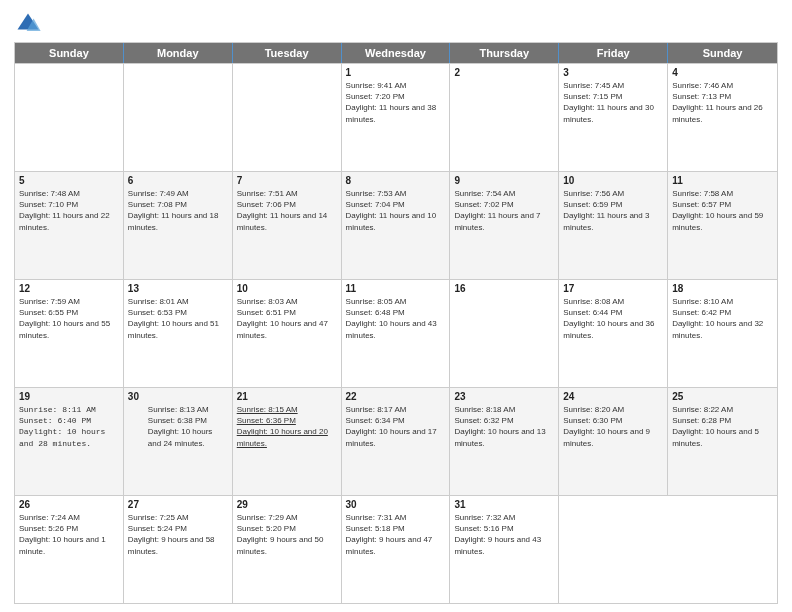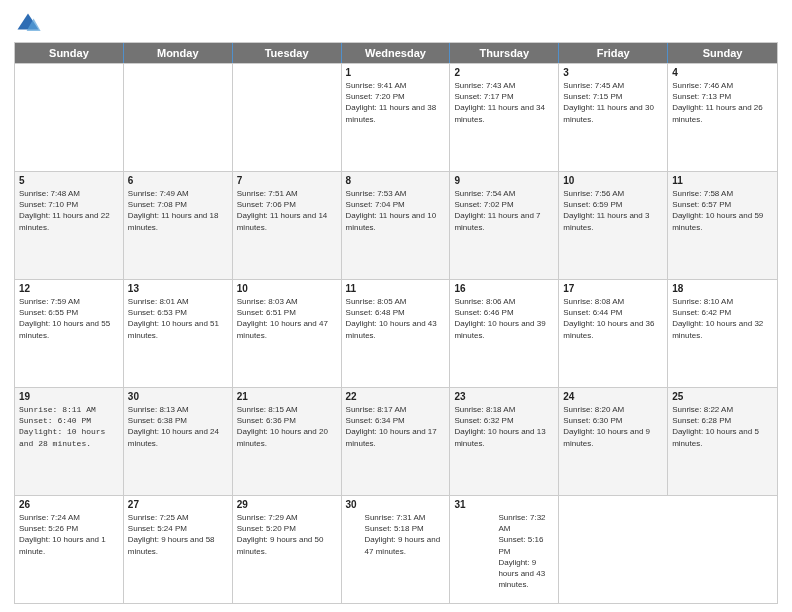--- a/index.html
+++ b/index.html
@@ -154,23 +154,20 @@
           <div class="cal-cell"></div>
           <div class="cal-cell"></div>
           <div class="cal-cell">
             <div class="cell-day">1</div>
             <div class="cell-info" style="white-space: pre-line;">Sunrise: 9:41 AM
 Sunset: 7:20 PM
 Daylight: 11 hours and 38 minutes.</div>
           </div>
           <div class="cal-cell">
             <div class="cell-day">2</div>
-            <div class="cell-info" style="white-space: pre-line;">Sunrise: 7:43 AM
-Sunset: 7:17 PM
-Daylight: 11 hours and 34 minutes.</div>
           </div>
           <div class="cal-cell">
             <div class="cell-day">3</div>
             <div class="cell-info" style="white-space: pre-line;">Sunrise: 7:45 AM
 Sunset: 7:15 PM
 Daylight: 11 hours and 30 minutes.</div>
           </div>
           <div class="cal-cell">
             <div class="cell-day">4</div>
             <div class="cell-info" style="white-space: pre-line;">Sunrise: 7:46 AM
@@ -242,23 +239,20 @@
 Daylight: 10 hours and 47 minutes.</div>
           </div>
           <div class="cal-cell">
             <div class="cell-day">11</div>
             <div class="cell-info" style="white-space: pre-line;">Sunrise: 8:05 AM
 Sunset: 6:48 PM
 Daylight: 10 hours and 43 minutes.</div>
           </div>
           <div class="cal-cell">
             <div class="cell-day">16</div>
-            <div class="cell-info" style="white-space: pre-line;">Sunrise: 8:06 AM
-Sunset: 6:46 PM
-Daylight: 10 hours and 39 minutes.</div>
           </div>
           <div class="cal-cell">
             <div class="cell-day">17</div>
             <div class="cell-info" style="white-space: pre-line;">Sunrise: 8:08 AM
 Sunset: 6:44 PM
 Daylight: 10 hours and 36 minutes.</div>
           </div>
           <div class="cal-cell">
             <div class="cell-day">18</div>
             <div class="cell-info" style="white-space: pre-line;">Sunrise: 8:10 AM
@@ -268,27 +262,27 @@
         </div>
         <div class="cal-row">
           <div class="cal-cell">
             <div class="cell-day">19</div>
             <div class="cell-info" style="white-space: pre-line; font-family: Liberation Mono, monospace;">Sunrise: 8:11 AM
 Sunset: 6:40 PM
 Daylight: 10 hours and 28 minutes.</div>
           </div>
           <div class="cal-cell">
             <div class="cell-day">30</div>
-            <div class="cell-info" style="white-space: pre-line;">Sunrise: 8:13 AM
+            <div class="cell-info" style="white-space: pre-line; margin-left: 20px;">Sunrise: 8:13 AM
 Sunset: 6:38 PM
 Daylight: 10 hours and 24 minutes.</div>
           </div>
           <div class="cal-cell">
             <div class="cell-day">21</div>
-            <div class="cell-info" style="white-space: pre-line;">Sunrise: 8:15 AM
+            <div class="cell-info" style="white-space: pre-line; text-decoration: underline;">Sunrise: 8:15 AM
 Sunset: 6:36 PM
 Daylight: 10 hours and 20 minutes.</div>
           </div>
           <div class="cal-cell">
             <div class="cell-day">22</div>
             <div class="cell-info" style="white-space: pre-line;">Sunrise: 8:17 AM
 Sunset: 6:34 PM
 Daylight: 10 hours and 17 minutes.</div>
           </div>
           <div class="cal-cell">
@@ -324,27 +318,27 @@
 Daylight: 9 hours and 58 minutes.</div>
           </div>
           <div class="cal-cell">
             <div class="cell-day">29</div>
             <div class="cell-info" style="white-space: pre-line;">Sunrise: 7:29 AM
 Sunset: 5:20 PM
 Daylight: 9 hours and 50 minutes.</div>
           </div>
           <div class="cal-cell">
             <div class="cell-day">30</div>
-            <div class="cell-info" style="white-space: pre-line; margin-left: 19px;">Sunrise: 7:31 AM
+            <div class="cell-info" style="white-space: pre-line;">Sunrise: 7:31 AM
 Sunset: 5:18 PM
 Daylight: 9 hours and 47 minutes.</div>
           </div>
           <div class="cal-cell">
             <div class="cell-day">31</div>
-            <div class="cell-info" style="white-space: pre-line; margin-left: 44px;">Sunrise: 7:32 AM
+            <div class="cell-info" style="white-space: pre-line;">Sunrise: 7:32 AM
 Sunset: 5:16 PM
 Daylight: 9 hours and 43 minutes.</div>
           </div>
           <div class="cal-cell"></div>
         </div>
       </div>
   </div>
 </div>
 
 </body></html>

